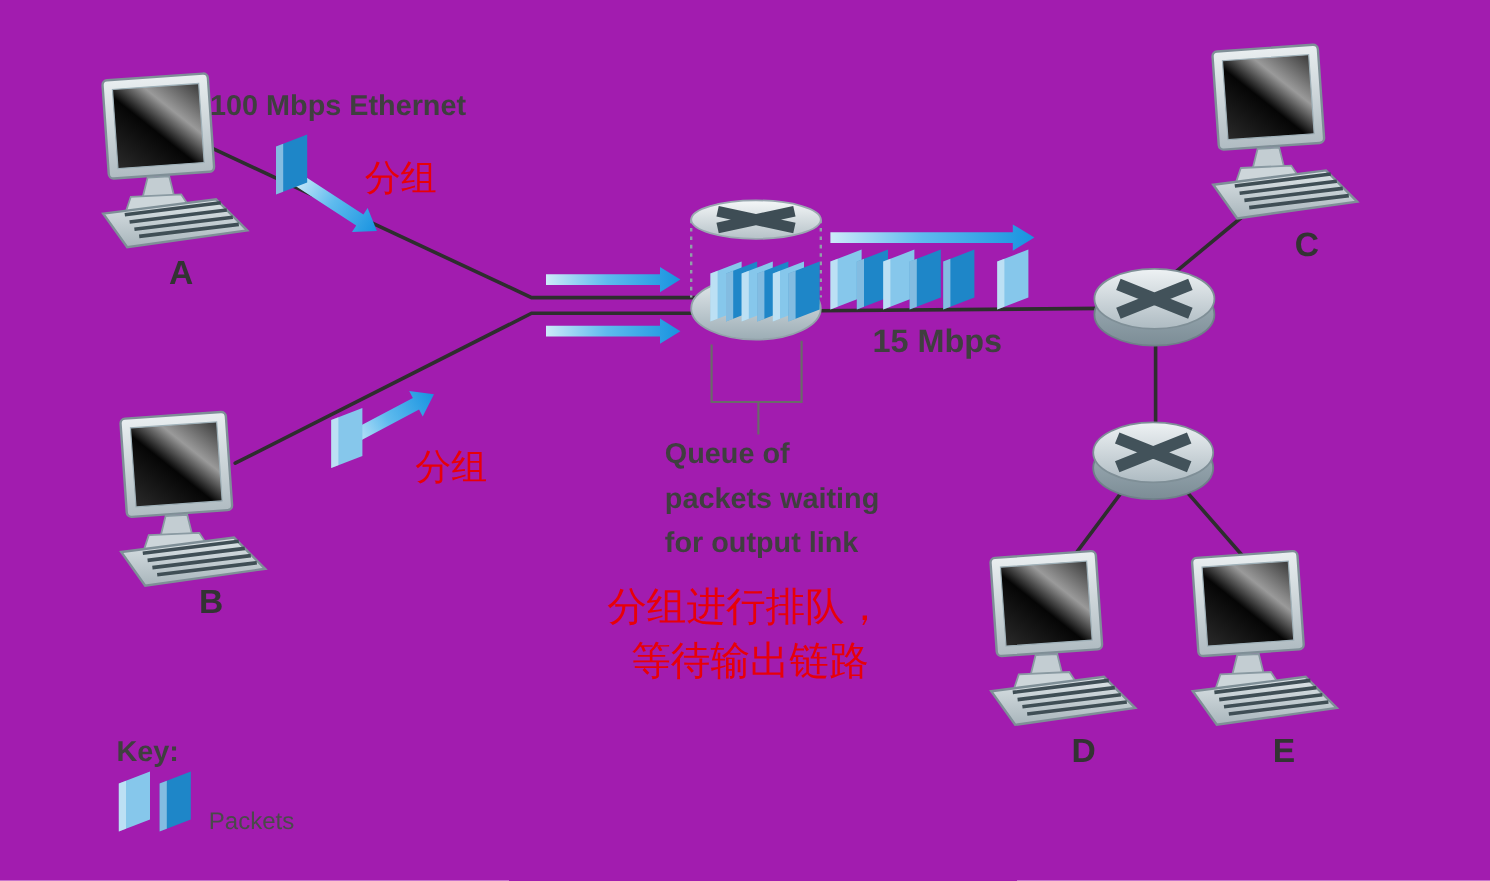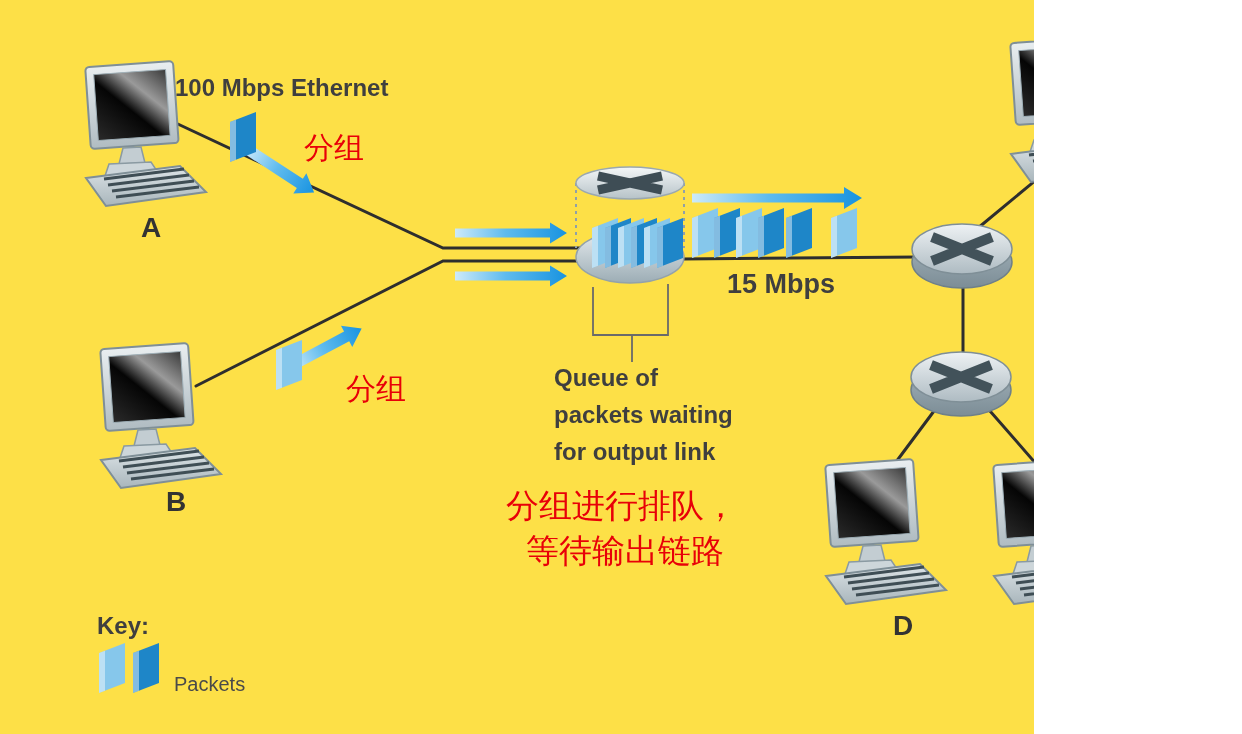--- a/index.html
+++ b/index.html
@@ -1,17 +1,17 @@
 <!DOCTYPE html>
 <html><head>
 <meta charset="utf-8">
 <style>
   html,body{margin:0;padding:0;background:#ffffff;}
   .canvas{
-    width:1034px;height:734px;position:relative;background:#fde047;overflow:hidden;
+    width:1242px;height:734px;position:relative;background:#a21caf;overflow:hidden;
     font-family:"Liberation Sans","DejaVu Sans",sans-serif;
   }
   svg{display:block;}
   text{font-family:"Liberation Sans","DejaVu Sans",sans-serif;}
   .t-dark{fill:#3f3f3f;font-weight:700;}
   .t-host{fill:#333333;font-weight:700;font-size:28px;text-anchor:middle;}
   .t-cn{font-weight:400;}
   .blackline{stroke:#2e2e2e;stroke-width:3;fill:none;stroke-linecap:round;}
   .bracket{stroke:#6a6a6a;stroke-width:1.8;fill:none;}
   .dashedge{stroke:#90a0a8;stroke-width:2;stroke-dasharray:3 4;fill:none;}

